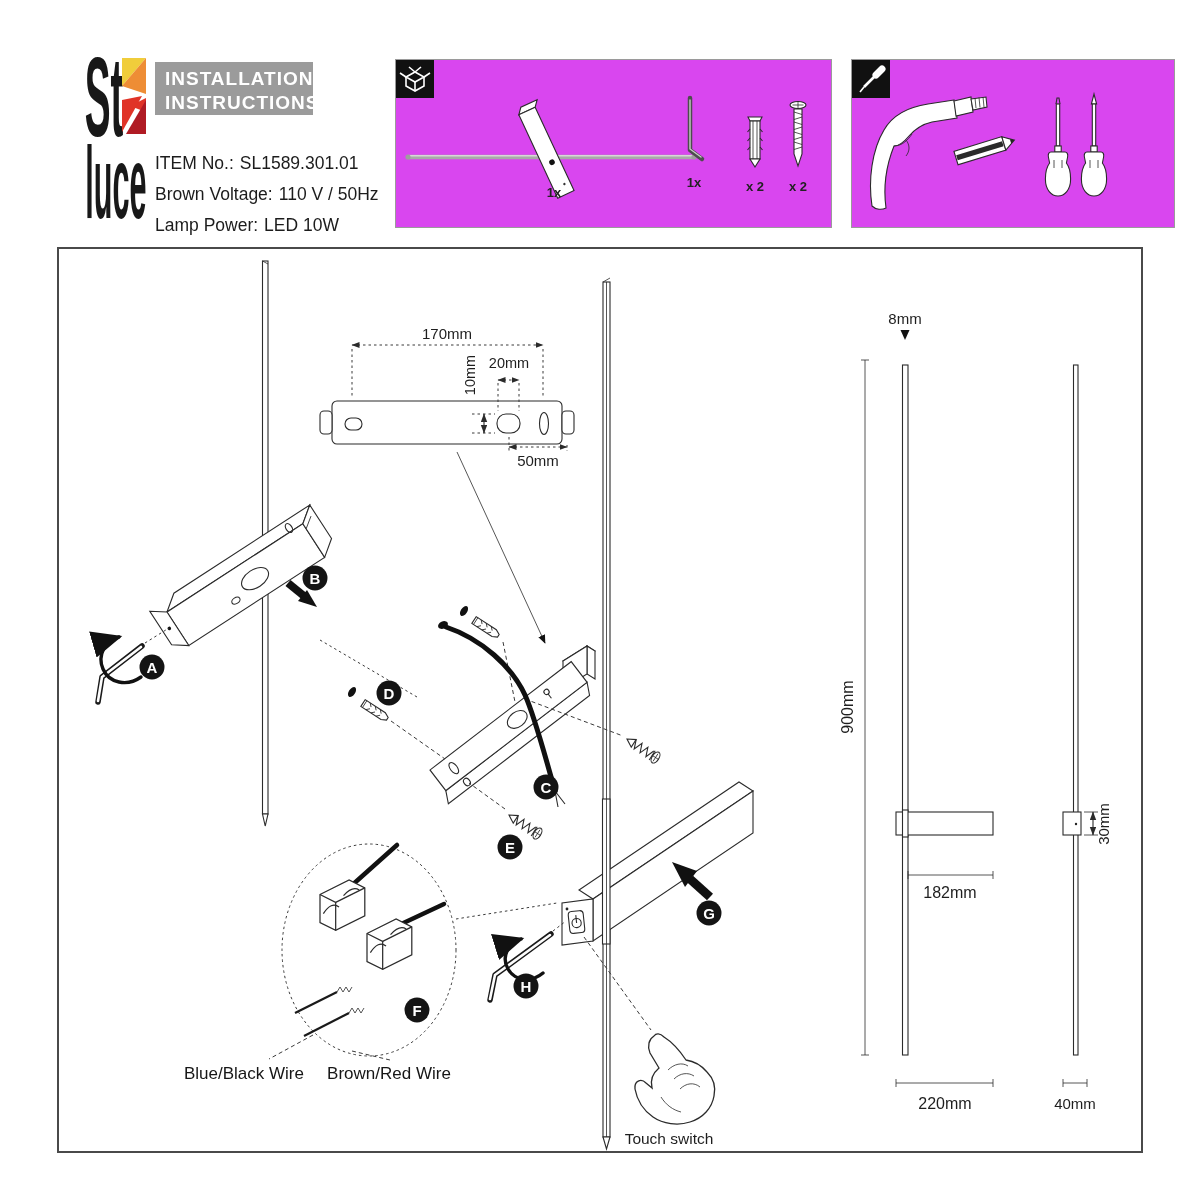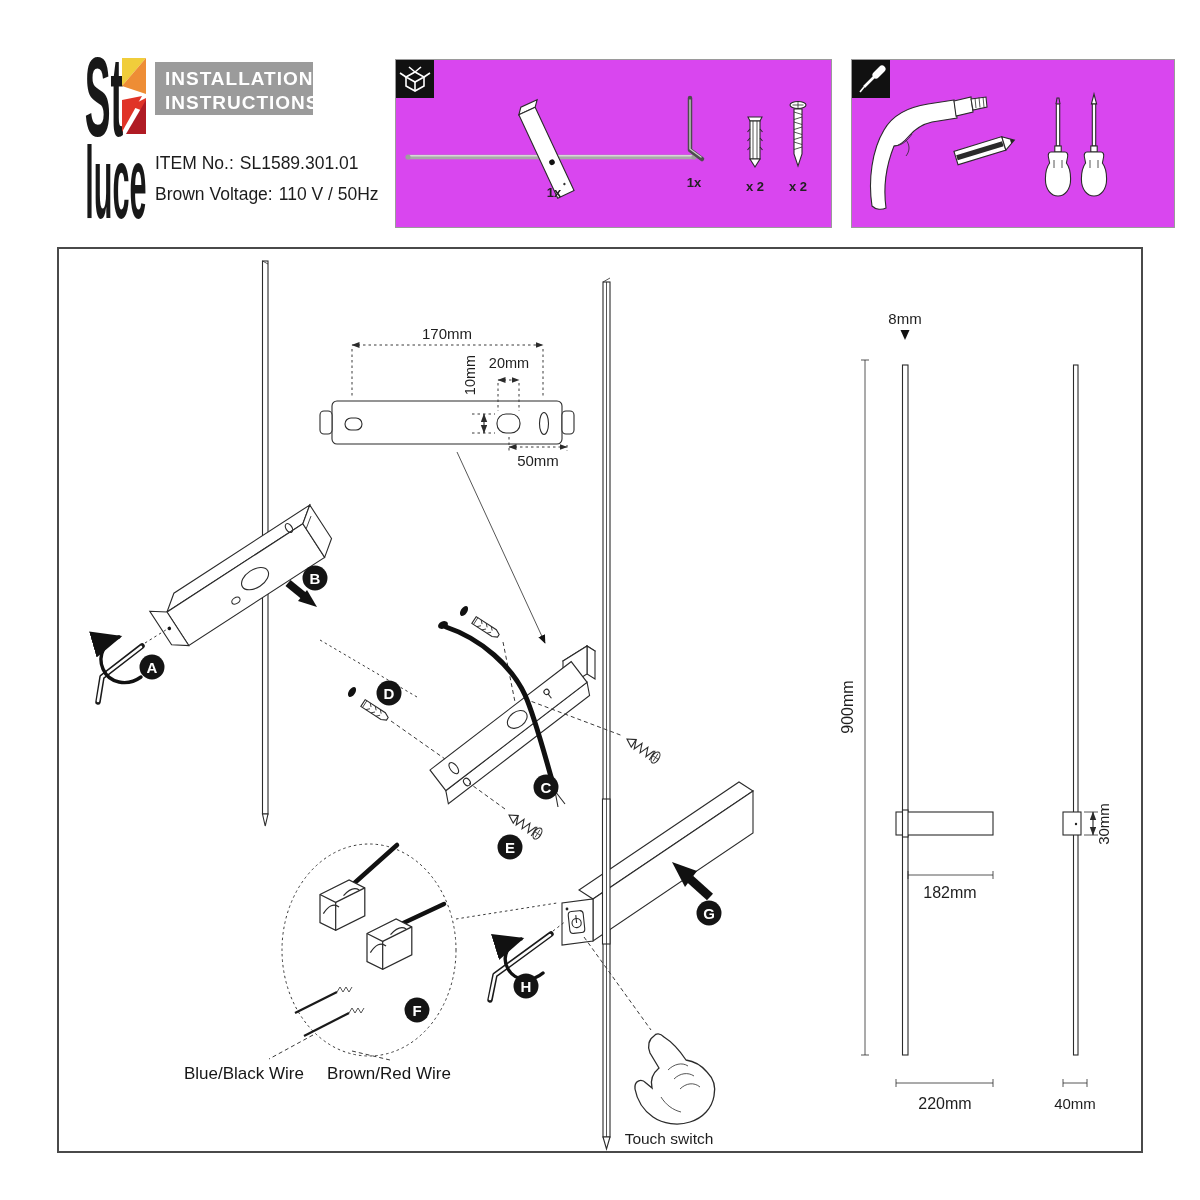--- a/index.html
+++ b/index.html
@@ -60,20 +60,24 @@
 
   <div class="abs specs">
     <div class="spec-row">
       <span>ITEM No.:</span>
       <span>SL1589.301.01</span>
     </div>
     <div class="spec-row">
       <span>Brown Voltage:</span>
       <span>110 V / 50Hz</span>
     </div>
+    <div class="spec-row">
+      <span>Lamp Power:</span>
+      <span>LED 10W</span>
+    </div>
   </div>
 
   <div class="abs part-box" style="left:372px;top:59px;width:437px;height:169px;">
     <svg width="434" height="166" viewBox="0 0 434 166">
       <rect x="0" y="0" width="38" height="38" class="blk"></rect>
       <g stroke="#fff" stroke-width="1.6" fill="none">
         <path d="M10,17 L19,12 L28,17 L19,22 Z"></path>
         <path d="M10,17 V26 L19,31 L28,26 V17"></path>
         <path d="M10,17 L4,13 M28,17 L34,13 M19,12 L13,7 M19,12 L25,7"></path>
         <path d="M19,22 V31"></path>

